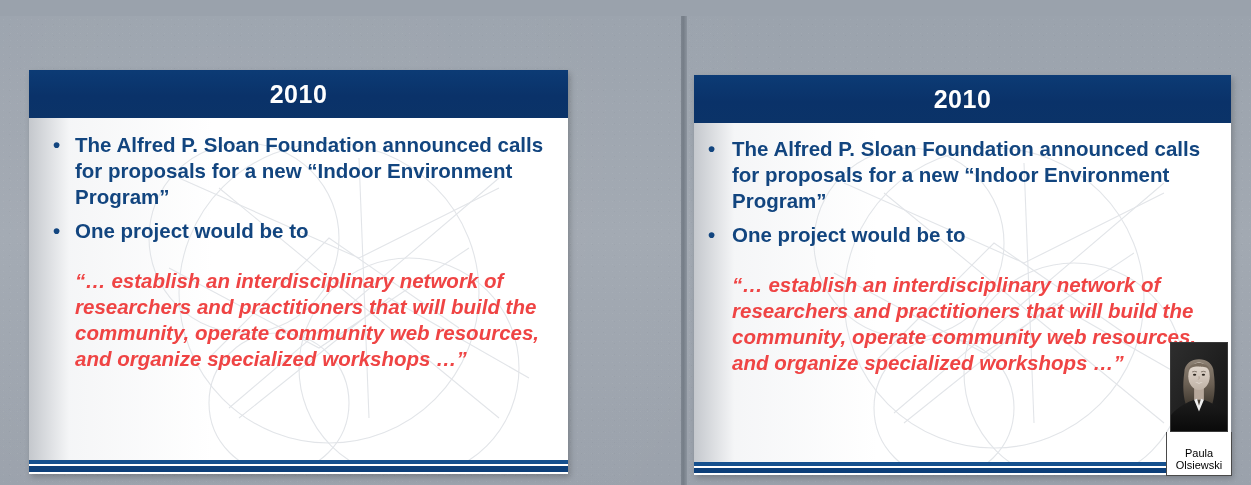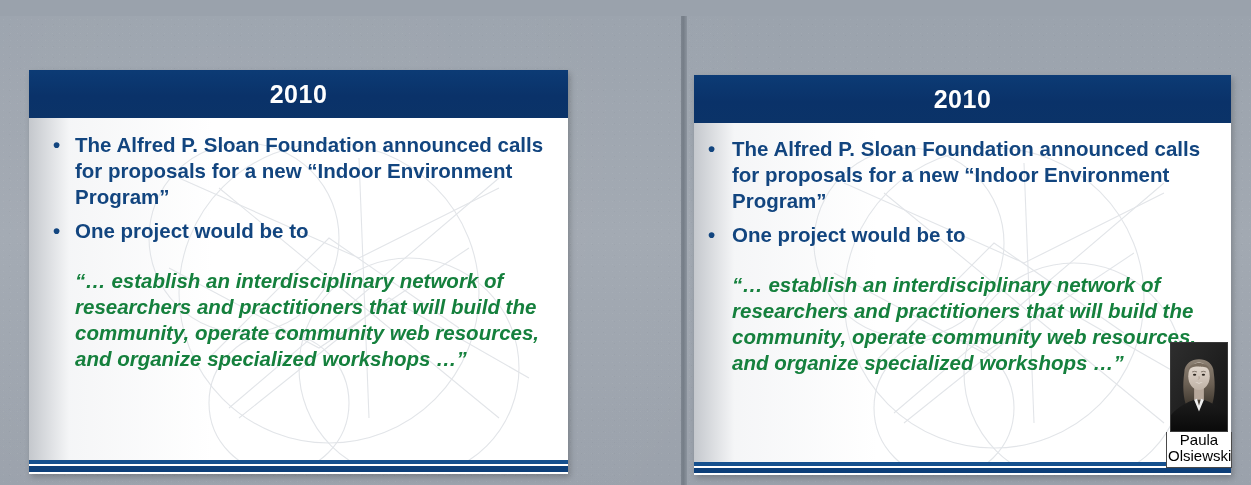--- a/index.html
+++ b/index.html
@@ -105,21 +105,21 @@
     font-weight: bold;
     font-style: normal;
   }
   ul.bullets li .bullet-dot {
     position: absolute;
     left: 0;
     top: 0;
     color: #12457f;
   }
   .quote {
-    color: #15803d;
+    color: #ef4444;
     font-weight: bold;
     font-style: italic;
   }
 
   .footer-bars {
     flex: 0 0 auto;
     background: #ffffff;
   }
   .bar-a { background: #15508e; }
   .bar-gap { background: #ffffff; }
@@ -180,21 +180,21 @@
   #slide-right ul.bullets li { font-size: 20.5px; line-height: 26px; padding-left: 24px; margin-bottom: 4px; }
   #slide-right ul.bullets li + li { margin-top: 8px; }
   #slide-right .quote { font-size: 20.5px; line-height: 26px; margin-top: 24px; padding-left: 24px; }
   #slide-right .footer-bars { height: 13px; }
   #slide-right .bar-a { height: 4px; }
   #slide-right .bar-gap { height: 2px; }
   #slide-right .bar-b { height: 5px; }
 
   #portrait-right { left: 1170px; top: 326px; width: 58px; }
   #portrait-right .portrait { height: 90px; }
-  #portrait-right .portrait-caption { font-size: 15px; padding: 0 1px 3px; width: 66px; margin-left: -4px; }
+  #portrait-right .portrait-caption { font-size: 11px; padding: 16px 1px 3px; width: 66px; margin-left: -4px; }
 </style>
 </head>
 <body>
 
 <div class="stage">
 
   <div class="pane-divider" style="left:681px;"></div>
 
   <div class="slide" id="slide-left">
 

